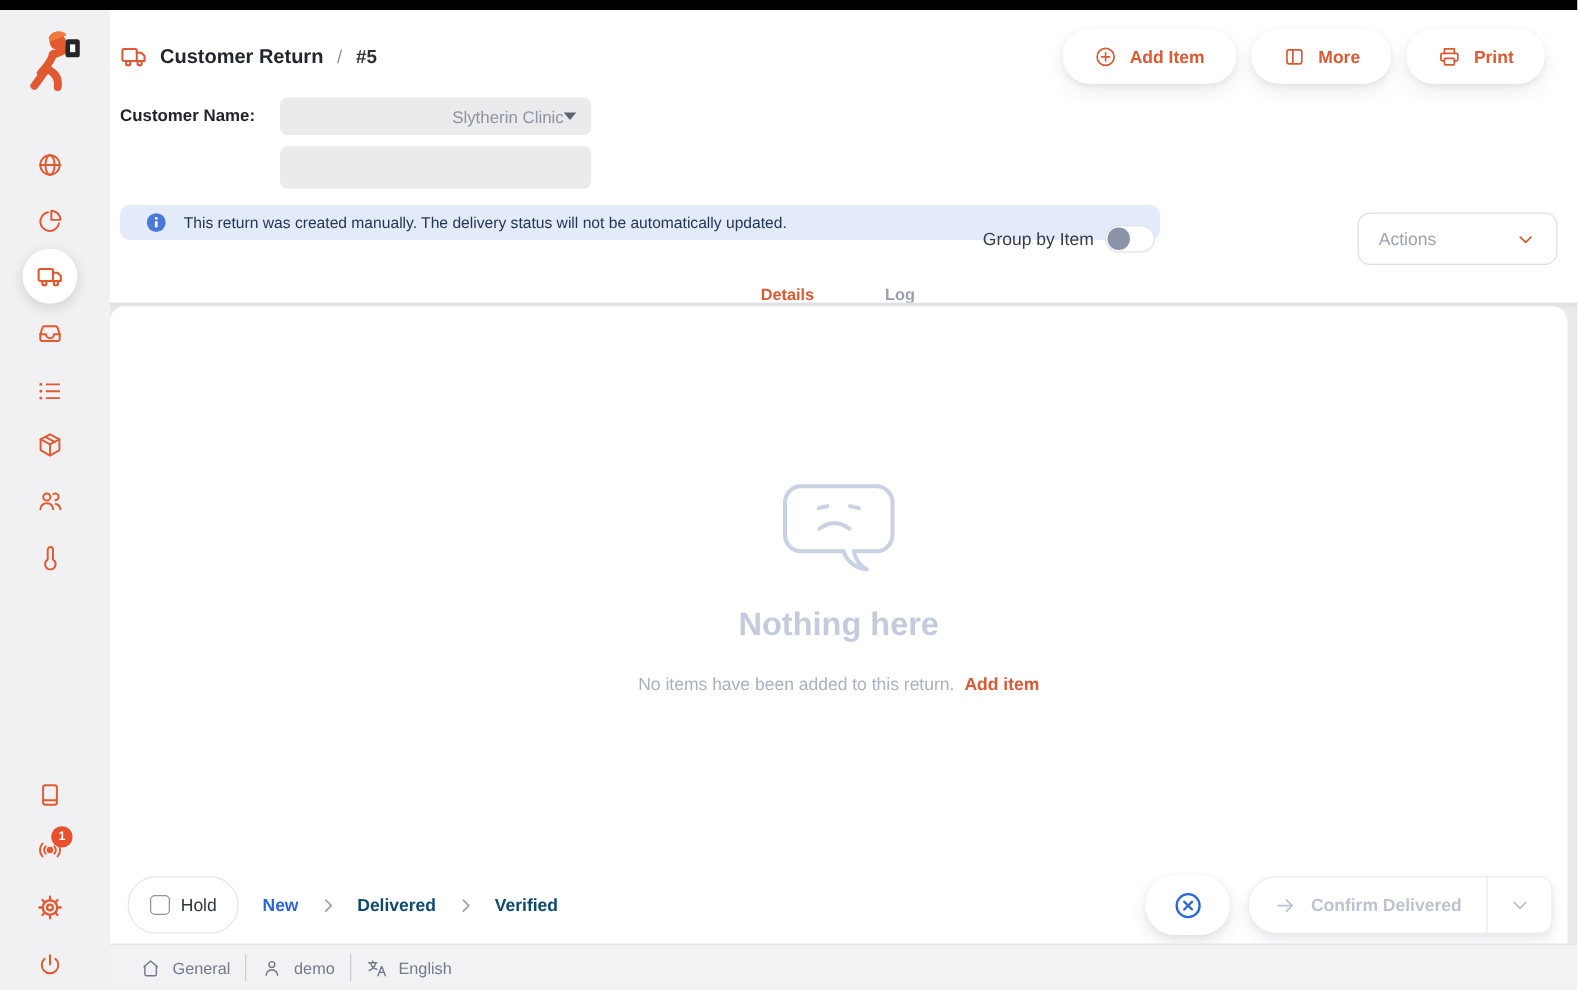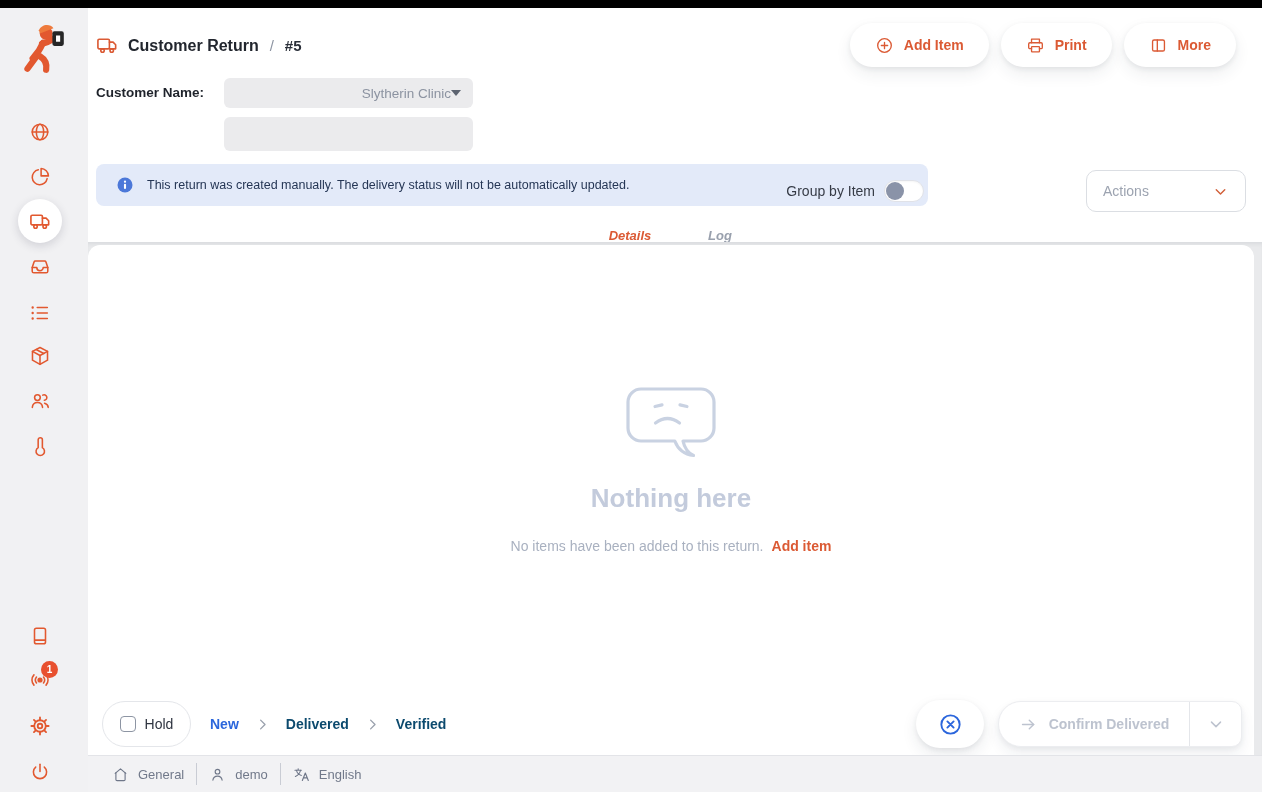--- a/index.html
+++ b/index.html
@@ -37,37 +37,37 @@
   .pill-btn svg { width:19px; height:19px; stroke:#DB5A34; fill:none; stroke-width:1.7; stroke-linecap:round; stroke-linejoin:round; }
 
   .flabel { position:absolute; left:8px; width:130px; font-size:13.5px; font-weight:bold; color:#1F232B; line-height:17px; }
   .fselect { position:absolute; left:136px; top:58px; width:249px; height:30px; background:#EBEBED; border-radius:6px;
      display:flex; align-items:center; padding:0 12px; cursor:pointer; }
   .fselect .val { flex:1; font-size:13.5px; color:#8C93A1;text-align:right; }
   .caret-down { width:0; height:0; border-left:5px solid transparent; border-right:5px solid transparent; border-top:6px solid #5C6370; }
   .finput { position:absolute; left:136px; top:97px; width:249px; height:34px; background:#EBEBED; border-radius:6px;
      border:none; font-family:inherit; font-size:13.5px; color:#3A3F4B; padding:0 12px; }
 
-  .banner { position:absolute; left:8px; top:144px; width:832px; height:42px; background:#E3EAF9; border-radius:8px;
+  .banner { position:absolute; left:8px; top:144px; width:832px; height:28px; background:#E3EAF9; border-radius:8px;
      display:flex; align-items:center; padding:0 20px; gap:13px; }
   .banner svg { width:18px; height:18px; flex:none; }
   .banner .btext { font-size:12.5px; font-weight:500; color:#253655; }
 
   .gbrow { position:absolute; right:338px; top:150px; height:42px; display:flex; align-items:center; gap:9px; }
   .gbrow .gblabel { font-size:14px; color:#363B46; }
   .toggle { width:40px; height:22px; border-radius:11px; background:#fff; border:1px solid #E0E2E8; position:relative; cursor:pointer;
      box-shadow:inset 0 1px 2px rgba(0,0,0,.04); }
   .toggle .knob { position:absolute; left:1px; top:1px; width:18px; height:18px; border-radius:50%; background:#8A93A8; }
 
   .actions-select { position:absolute; right:16px; top:150px; width:160px; height:42px; border:1px solid #DBDEE3; border-radius:10px;
      background:#fff; display:flex; align-items:center; padding:0 16px; cursor:pointer; }
   .actions-select .ph { flex:1; font-size:14px; color:#9CA3B0; }
   .actions-select svg { width:17px; height:17px; stroke:#D2603A; fill:none; stroke-width:2; stroke-linecap:round; stroke-linejoin:round; }
 
-  .tabs { position:absolute; left:0; right:0; top:200px; height:33px; display:flex; justify-content:center; gap:0;font-style:italic; }
+  .tabs { position:absolute; left:0; right:0; top:200px; height:33px; display:flex; justify-content:center; gap:0; }
   .tab { width:90px; text-align:center; font-size:13px; font-weight:bold; padding-top:8px; cursor:pointer; position:relative; }
   .tab.active { color:#DB5A34; }
   .tab.inactive { color:#99A0AD; }
   .tab.active::after { content:""; position:absolute; left:1px; right:1px; bottom:-3px; height:3px; background:#4E5765; border-radius:1px; }
 
   
   .backdrop { position:absolute; left:88px; top:242px; right:0; height:513px; background:#E9EAEC;
      box-shadow:inset 0 4px 5px -3px rgba(30,40,60,.10); }
   .card { position:absolute; left:0; top:3px; right:8px; bottom:0; background:#fff; border-radius:12px 12px 0 0; }
 
@@ -233,32 +233,32 @@
     <div class="hbtns">
       <button class="pill-btn">
         <svg viewBox="0 0 24 24">
             <circle cx="12" cy="12" r="8.6"></circle>
             <path d="M12 8v8M8 12h8"></path>
           </svg>
         <span>Add Item</span>
       </button>
       <button class="pill-btn">
         <svg viewBox="0 0 24 24">
+            <rect x="4.5" y="5" width="15" height="14" rx="2"></rect>
+            <path d="M10.5 5v14"></path>
+          </svg>
+        <span>More</span>
+      </button>
+      <button class="pill-btn">
+        <svg viewBox="0 0 24 24">
             <path d="M7 8.5V4h10v4.5"></path>
             <path d="M7 16H5a1.6 1.6 0 0 1-1.6-1.6v-4.3A1.6 1.6 0 0 1 5 8.5h14a1.6 1.6 0 0 1 1.6 1.6v4.3A1.6 1.6 0 0 1 19 16h-2"></path>
             <rect x="7" y="13.5" width="10" height="6.5" rx="0.8"></rect>
           </svg>
         <span>Print</span>
-      </button>
-      <button class="pill-btn">
-        <svg viewBox="0 0 24 24">
-            <rect x="4.5" y="5" width="15" height="14" rx="2"></rect>
-            <path d="M10.5 5v14"></path>
-          </svg>
-        <span>More</span>
       </button>
     </div>
 
     <div class="flabel" style="top:64px">Customer Name:</div>
     <div class="fselect">
       <span class="val">Slytherin Clinic</span>
       <span class="caret-down"></span>
     </div>
 
     <input class="finput" value="" style="">

